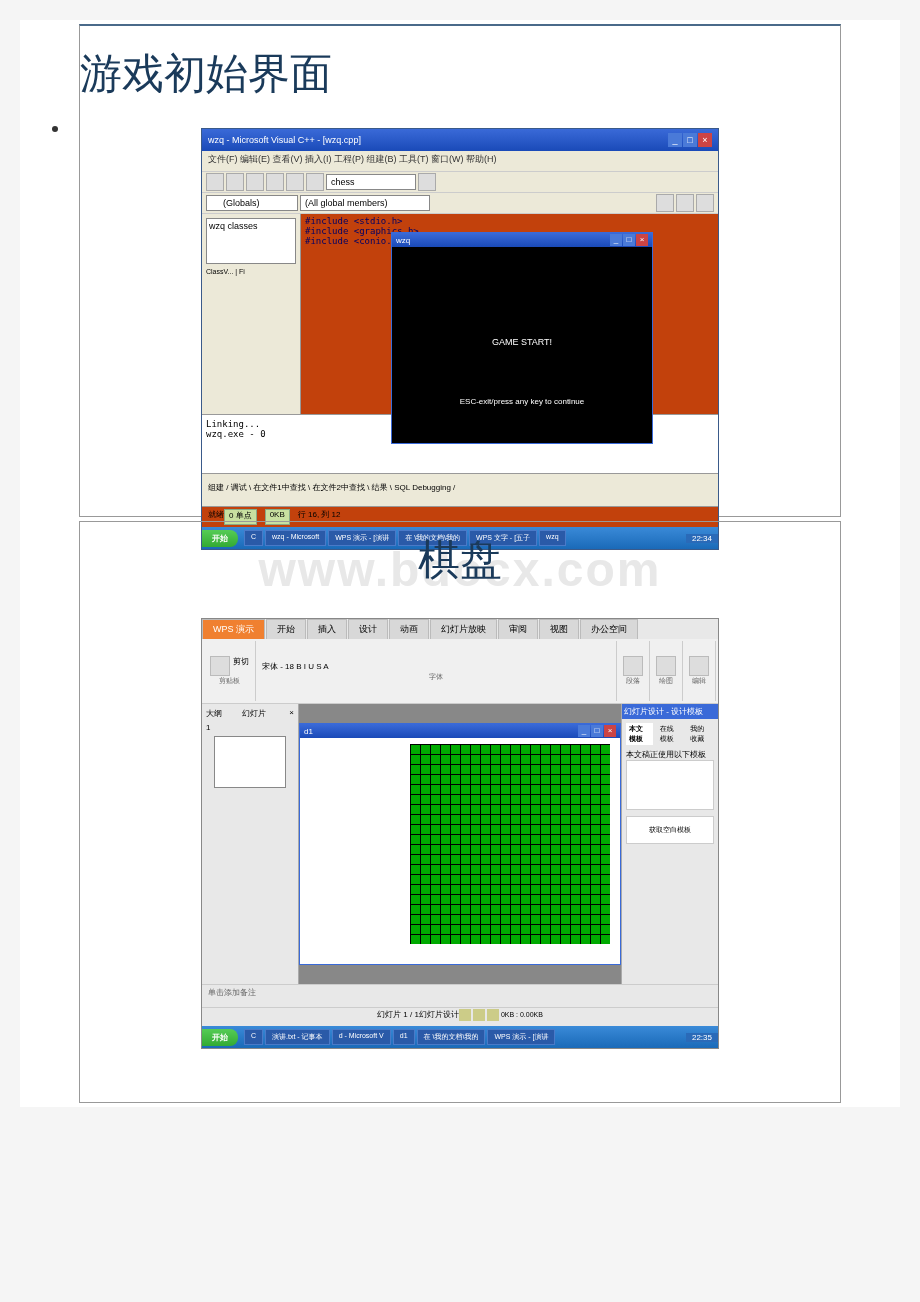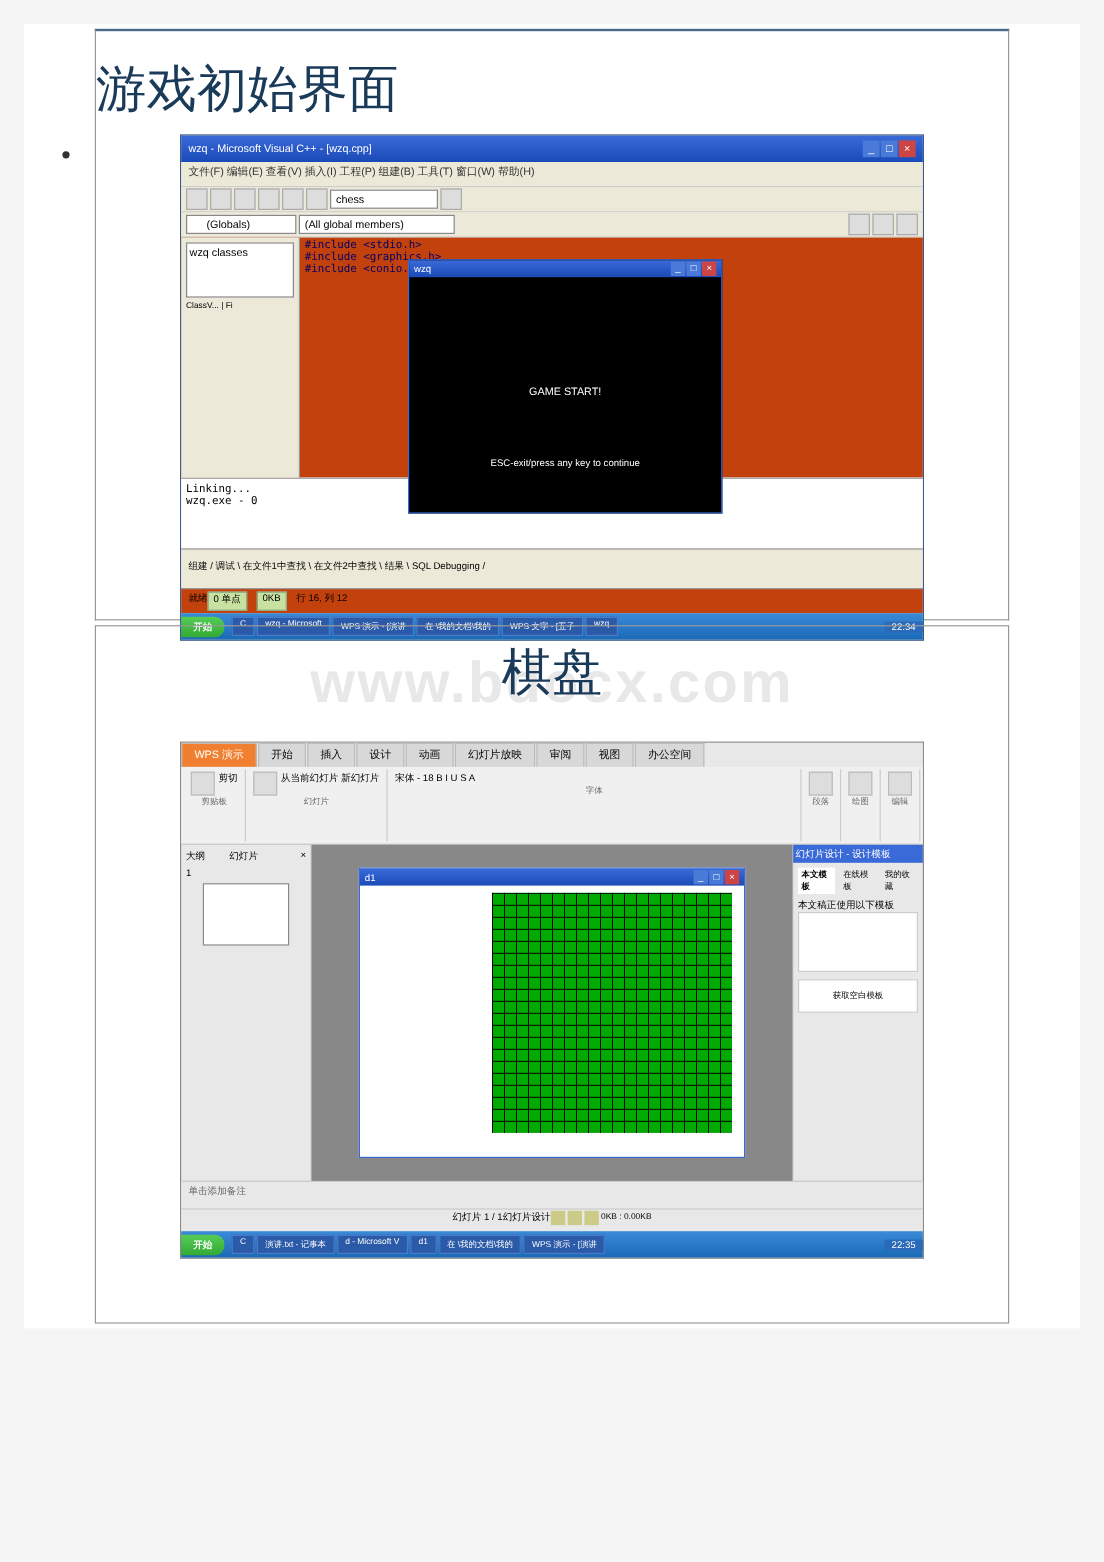--- a/index.html
+++ b/index.html
@@ -3,21 +3,21 @@
 <meta charset="utf-8">
 <style>
 body{margin:0;padding:20px;background:#f5f5f5;font-family:Arial,"Microsoft YaHei",sans-serif;display:flex;justify-content:center}
 .page{width:880px;background:#fff}
 .section{border:1px solid #999;margin:4px auto;width:760px}
 .sec1{height:490px;border-top:2px solid #4a6a8a}
 .sec2{height:580px;position:relative}
 .title1{font-size:42px;color:#1a3a5a;font-family:"SimSun",serif;text-align:left;padding:20px 0 10px}
 .title2{font-size:42px;color:#1a3a5a;font-family:"SimSun",serif;text-align:center;padding:10px 0}
 .watermark{position:absolute;top:20px;left:0;right:0;text-align:center;font-size:48px;color:#e8e8e8;font-weight:bold;letter-spacing:2px;pointer-events:none}
-.screenshot{margin:0 auto;width:620px;position:relative}
+.screenshot{margin:16px auto;width:518px;position:relative}
 .vc-window{border:1px solid #3a5a8a;background:#ece9d8}
 .vc-titlebar{height:18px;background:linear-gradient(#3a6ad8,#1a4ab8);color:#fff;font-size:9px;padding:2px 6px;display:flex;justify-content:space-between;align-items:center}
 .vc-titlebar .wbtn{display:flex;gap:1px}
 .vc-titlebar .wbtn span{width:14px;height:14px;background:#c44;display:inline-block;font-size:9px;text-align:center;line-height:14px}
 .vc-titlebar .wbtn .min,.vc-titlebar .wbtn .max{background:#4a7ad8}
 .vc-menu{height:16px;background:#ece9d8;font-size:9px;padding:2px 6px;color:#333;border-bottom:1px solid #ccc}
 .vc-toolbar{height:20px;background:#ece9d8;border-bottom:1px solid #ccc;display:flex;align-items:center;padding:0 4px;gap:2px}
 .vc-toolbar .tbtn{width:16px;height:16px;background:#ddd;border:1px solid #aaa;font-size:8px}
 .vc-toolbar input{height:14px;font-size:9px;border:1px solid #888;padding:0 4px}
 .vc-body{display:flex;height:200px;background:#c2410c}
@@ -44,21 +44,21 @@
 .taskbar .task{background:#2a5aa8;padding:2px 6px;border:1px solid #4a7ac8;font-size:7px}
 .taskbar .tray{padding:0 6px;background:#2a6ab8}
 .bullet{position:absolute;left:-28px;top:100px;width:6px;height:6px;background:#333;border-radius:50%}
 
 
 .wps-window{border:1px solid #888;background:#e8e8e8}
 .wps-tabs{height:20px;background:#e8e8e8;display:flex;font-size:9px;align-items:flex-end}
 .wps-tabs .tab{padding:3px 10px;background:#d8d8d8;border:1px solid #bbb;border-bottom:none;margin-right:1px}
 .wps-tabs .tab.active{background:#f08030;color:#fff}
 .wps-ribbon{height:60px;background:#f0f0f0;border-bottom:1px solid #ccc;display:flex;font-size:8px;padding:2px}
-.wps-ribbon .group{border-right:1px solid #ccc;padding:2px 6px;display:flex;flex-direction:column;justify-content:flex-start}
+.wps-ribbon .group{border-right:1px solid #ccc;padding:2px 6px;display:flex;flex-direction:column;justify-content:center}
 .wps-ribbon .group .items{display:flex;gap:3px;flex-wrap:wrap}
 .wps-ribbon .group .glabel{text-align:center;color:#666;font-size:7px}
 .wps-ribbon .rbtn{width:18px;height:18px;background:#ddd;border:1px solid #bbb}
 .wps-body{display:flex;height:280px;background:#888}
 .wps-left{width:100px;background:#e8e8e8;border-right:1px solid #aaa;padding:4px}
 .wps-left .tabs2{font-size:8px;display:flex;gap:20px;margin-bottom:4px}
 .wps-left .thumb{width:70px;height:50px;background:#fff;border:1px solid #888;margin:4px auto}
 .wps-slide{flex:1;background:#888;display:flex;align-items:center;justify-content:center;position:relative}
 .d1-window{width:320px;height:240px;background:#fff;border:1px solid #3a6ad8;position:relative}
 .d1-titlebar{height:14px;background:linear-gradient(#3a6ad8,#1a4ab8);display:flex;justify-content:space-between;padding:0 4px;align-items:center}
@@ -188,27 +188,20 @@
         <span class="tab">办公空间</span>
       </div>
       <div class="wps-ribbon">
         <div class="group">
           <div class="items">
                 <span class="rbtn"></span>
                 <span>剪切</span>
               </div>
           <div class="glabel">剪贴板</div>
         </div>
-        <div class="group">
-          <div class="items">
-                <span class="rbtn"></span>
-                <span>从当前幻灯片 新幻灯片</span>
-              </div>
-          <div class="glabel">幻灯片</div>
-        </div>
         <div class="group" style="flex:1">
           <div class="items">宋体  - 18  B I U S A</div>
           <div class="glabel">字体</div>
         </div>
         <div class="group">
           <div class="items">
                 <span class="rbtn"></span>
               </div>
           <div class="glabel">段落</div>
         </div>

